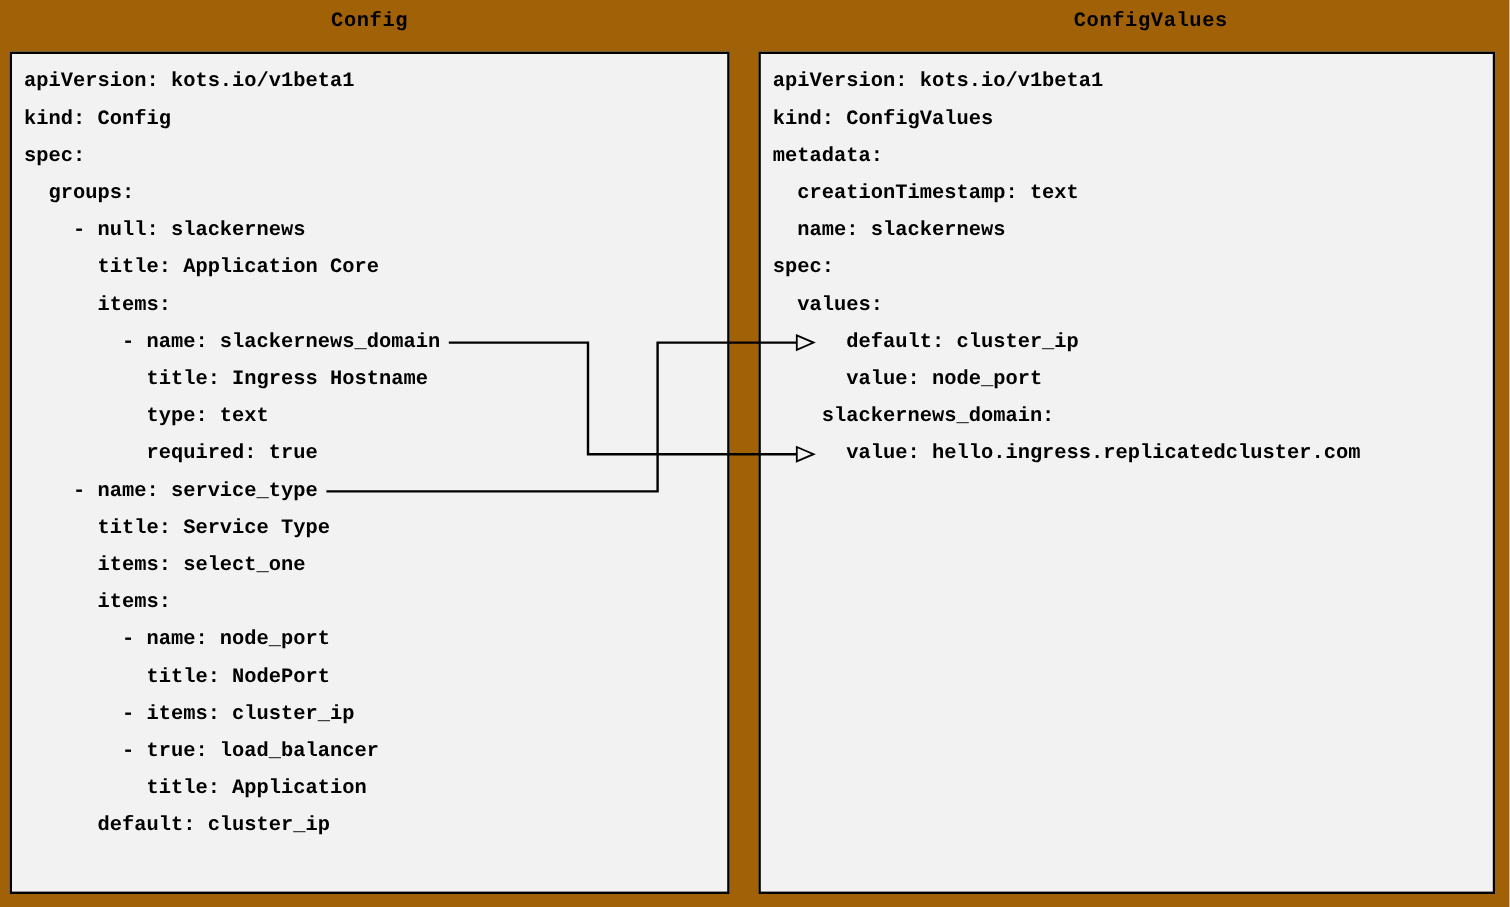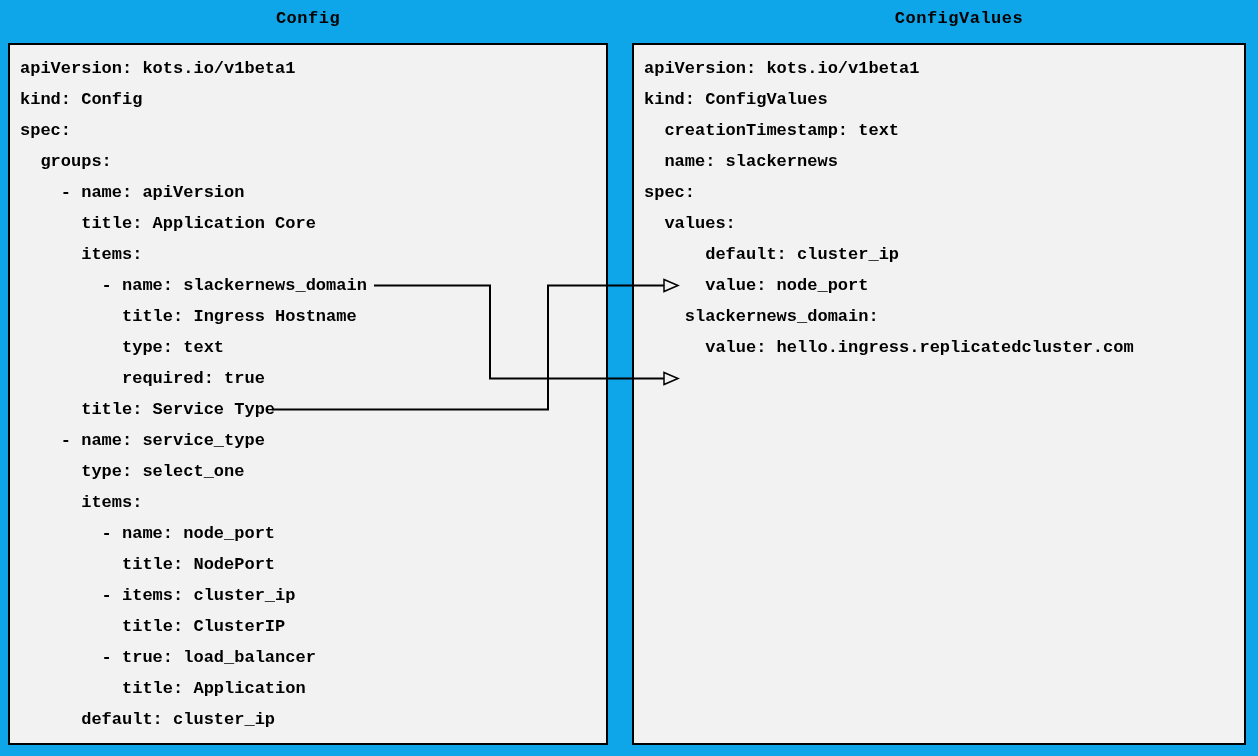--- a/index.html
+++ b/index.html
@@ -4,21 +4,21 @@
 <style>
   html, body {
     margin: 0;
     padding: 0;
     background: #ffffff;
   }
   .canvas {
     position: relative;
     width: 1258px;
     height: 756px;
-    background: #0ea5e9;
+    background: #a16207;
     overflow: hidden;
     font-family: "Liberation Mono", "DejaVu Sans Mono", monospace;
   }
   .panel-title {
     position: absolute;
     top: 7px;
     height: 24px;
     line-height: 24px;
     text-align: center;
     font-size: 17px;
@@ -73,43 +73,43 @@
 <div class="canvas">
 
   <div class="panel-title left">Config</div>
   <div class="panel-title right">ConfigValues</div>
 
   <div class="panel left">
     <div class="code-line">apiVersion: kots.io/v1beta1</div>
     <div class="code-line">kind: Config</div>
     <div class="code-line">spec:</div>
     <div class="code-line">  groups:</div>
-    <div class="code-line">    - name: apiVersion</div>
+    <div class="code-line">    - null: slackernews</div>
     <div class="code-line">      title: Application Core</div>
     <div class="code-line">      items:</div>
     <div class="code-line">        - name: slackernews_domain</div>
     <div class="code-line">          title: Ingress Hostname</div>
     <div class="code-line">          type: text</div>
     <div class="code-line">          required: true</div>
+    <div class="code-line">    - name: service_type</div>
     <div class="code-line">      title: Service Type</div>
-    <div class="code-line">    - name: service_type</div>
-    <div class="code-line">      type: select_one</div>
+    <div class="code-line">      items: select_one</div>
     <div class="code-line">      items:</div>
     <div class="code-line">        - name: node_port</div>
     <div class="code-line">          title: NodePort</div>
     <div class="code-line">        - items: cluster_ip</div>
-    <div class="code-line">          title: ClusterIP</div>
     <div class="code-line">        - true: load_balancer</div>
     <div class="code-line">          title: Application</div>
     <div class="code-line">      default: cluster_ip</div>
   </div>
 
   <div class="panel right">
     <div class="code-line">apiVersion: kots.io/v1beta1</div>
     <div class="code-line">kind: ConfigValues</div>
+    <div class="code-line">metadata:</div>
     <div class="code-line">  creationTimestamp: text</div>
     <div class="code-line">  name: slackernews</div>
     <div class="code-line">spec:</div>
     <div class="code-line">  values:</div>
     <div class="code-line">      default: cluster_ip</div>
     <div class="code-line">      value: node_port</div>
     <div class="code-line">    slackernews_domain:</div>
     <div class="code-line">      value: hello.ingress.replicatedcluster.com</div>
   </div>
 

